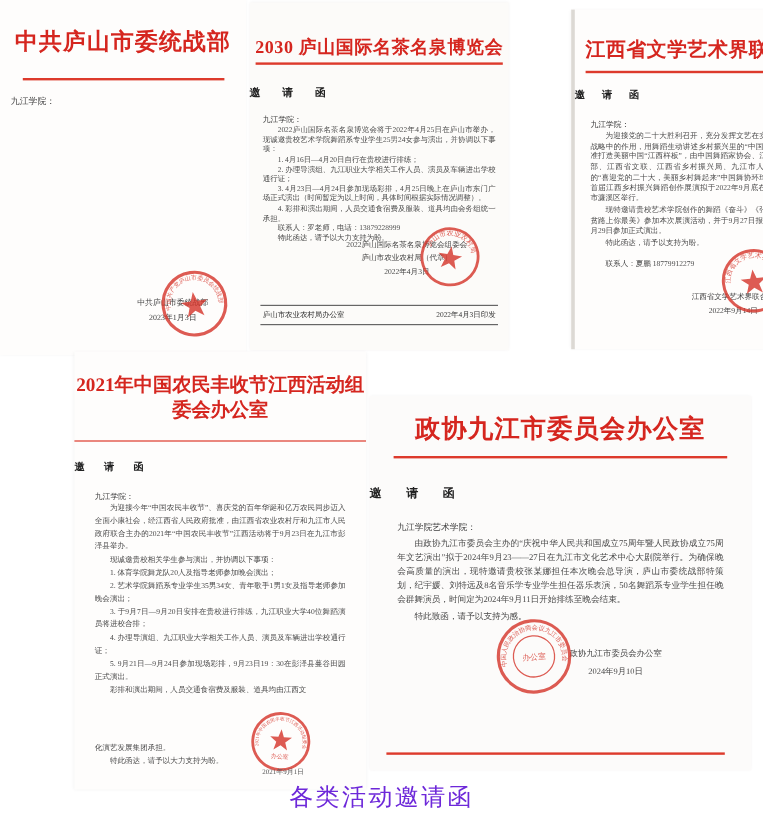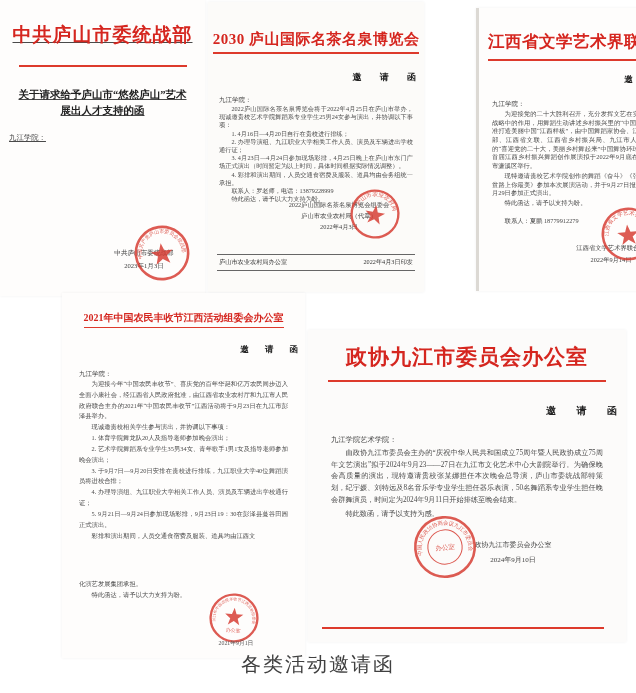--- a/index.html
+++ b/index.html
@@ -6,29 +6,29 @@
   html,body { background:#ffffff; }
   .stage{
     position:relative; width:636px; height:693px; background:#ffffff;
     font-family:"Liberation Serif", serif; overflow:hidden; color:#4a4a4a;
   }
   .page{ position:absolute; background:#fefdfc; box-shadow:0 0 3px rgba(0,0,0,0.06); }
 
   
   .org{ color:#d5261f; font-weight:bold; text-align:center; }
   .redline{ border-top:2px solid #dd3a2c; margin:0 auto; }
-  .invite{ text-align:right; font-weight:bold; color:#222; }
+  .invite{ text-align:left; font-weight:bold; color:#222; }
   .salut{ color:#3f3f3f; }
   .body p{ text-indent:2em; text-align:justify; color:#4a4a4a; }
   .noindent{ text-indent:0 !important; }
   .sig{ position:absolute; text-align:center; color:#3f3f3f; }
   .seal{ position:absolute; opacity:.82; }
 
   
-  #p1{ left:0; top:0; width:205px; height:296px;text-decoration:underline; }
+  #p1{ left:0; top:0; width:205px; height:296px; }
   #p1 .org{ margin-top:22px; font-size:19px; letter-spacing:1px; }
   #p1 .redline{ width:168px; margin-top:17px; border-top-width:2px; }
   #p1 .title{ margin:20px 14px 0; font-size:10.5px; font-weight:bold; color:#222;
               text-align:center; line-height:1.55; }
   #p1 .salut{ margin:13px 9px 0; font-size:7.4px; }
   #p1 .body p{ margin:3px 9px 0; font-size:7.2px; line-height:1.56; }
   #p1 .sig{ right:2px; top:247px; width:118px; font-size:6.6px; line-height:1.9; }
   #p1 .seal{ left:133px; top:224px; width:58px; height:58px; transform:rotate(-8deg); }
 
   
@@ -51,22 +51,22 @@
   #p3 .redline{ width:188px; margin-top:6px; }
   #p3 .invite{ margin-top:13px; font-size:8.5px; letter-spacing:6px; }
   #p3 .salut{ margin:14px 13px 0; font-size:6.5px; }
   #p3 .body p{ margin:1px 13px 0; font-size:6.3px; line-height:1.38; }
   #p3 .contact{ margin-top:9px !important; }
   #p3 .sig{ right:8px; top:234px; width:130px; font-size:6.3px; line-height:1.9; }
   #p3 .seal{ left:121px; top:198px; width:56px; height:56px; transform:rotate(-6deg); }
 
   
   #p4{ left:62px; top:293px; width:243px; height:365px; }
-  #p4 .org{ margin:18px auto 16px; display:table; font-size:10px;
-            border-bottom:1.5px solid #dd3a2c; padding-bottom:2px; }
+  #p4 .org{ margin:18px auto 16px; display:table; font-size:16px;
+            border-bottom:1.5px solid #dd3a2c; padding-bottom:14px; }
   #p4 .invite{ margin-top:15px; font-size:8.5px; letter-spacing:7px; }
   #p4 .salut{ margin:14px 17px 0; font-size:6.5px; }
   #p4 .body p{ margin:0 17px; font-size:6.3px; line-height:1.72; }
   #p4 .cont2{ margin-top:38px !important; }
   #p4 .sealdate{ position:absolute; left:132px; top:346px; width:84px;
                  text-align:center; font-size:5.8px; color:#555; }
   #p4 .seal{ left:146px; top:299px; width:52px; height:52px; transform:rotate(4deg); }
 
   
   #p5{ left:308px; top:330px; width:318px; height:312px; background:#fcfbfa; }
@@ -75,35 +75,34 @@
   #p5 .invite{ margin-top:22px; font-size:10px; letter-spacing:9px; }
   #p5 .salut{ margin:17px 23px 0; font-size:7.3px; }
   #p5 .body p{ margin:3px 23px 0; font-size:7.2px; line-height:1.62; }
   #p5 .sig{ right:28px; top:208px; width:170px; font-size:7px; line-height:2.2; }
   #p5 .seal{ left:104px; top:184px; width:66px; height:66px; transform:rotate(-5deg); }
   #p5 .bottomline{ position:absolute; left:14px; right:22px; top:297px;
                    border-top:2px solid #dd3a2c; }
 
   
   .caption{ position:absolute; left:0; right:0; top:651px; text-align:center;
-            font-size:20px; color:#404040; letter-spacing:2px; }
+            font-size:20px; color:#6d28d9; letter-spacing:2px; }
 
   .seal text{ fill:#d6382e; }
   .seal .ring{ fill:none; stroke:#d6382e; }
   .seal .star{ fill:#d6382e; }
 </style>
 </head>
 <body>
 
 <div class="stage">
 
   <div class="page" id="p1">
     <div class="org">中共庐山市委统战部</div>
     <div class="redline"></div>
-    <div class="title">关于请求给予庐山市“悠然庐山”艺术展出人才支持的函</div>
     <div class="salut">九江学院：</div>
     <div class="sig">
       <div>中共庐山市委统战部</div>
       <div>2023年1月3日</div>
     </div>
     <svg class="seal" viewBox="0 0 100 100">
       <defs>
           <path id="arc1" d="M 17,62 A 35,35 0 1 1 83,62" fill="none"></path>
         </defs>
       <circle class="ring" cx="50" cy="50" r="45" stroke-width="4.5"></circle>

